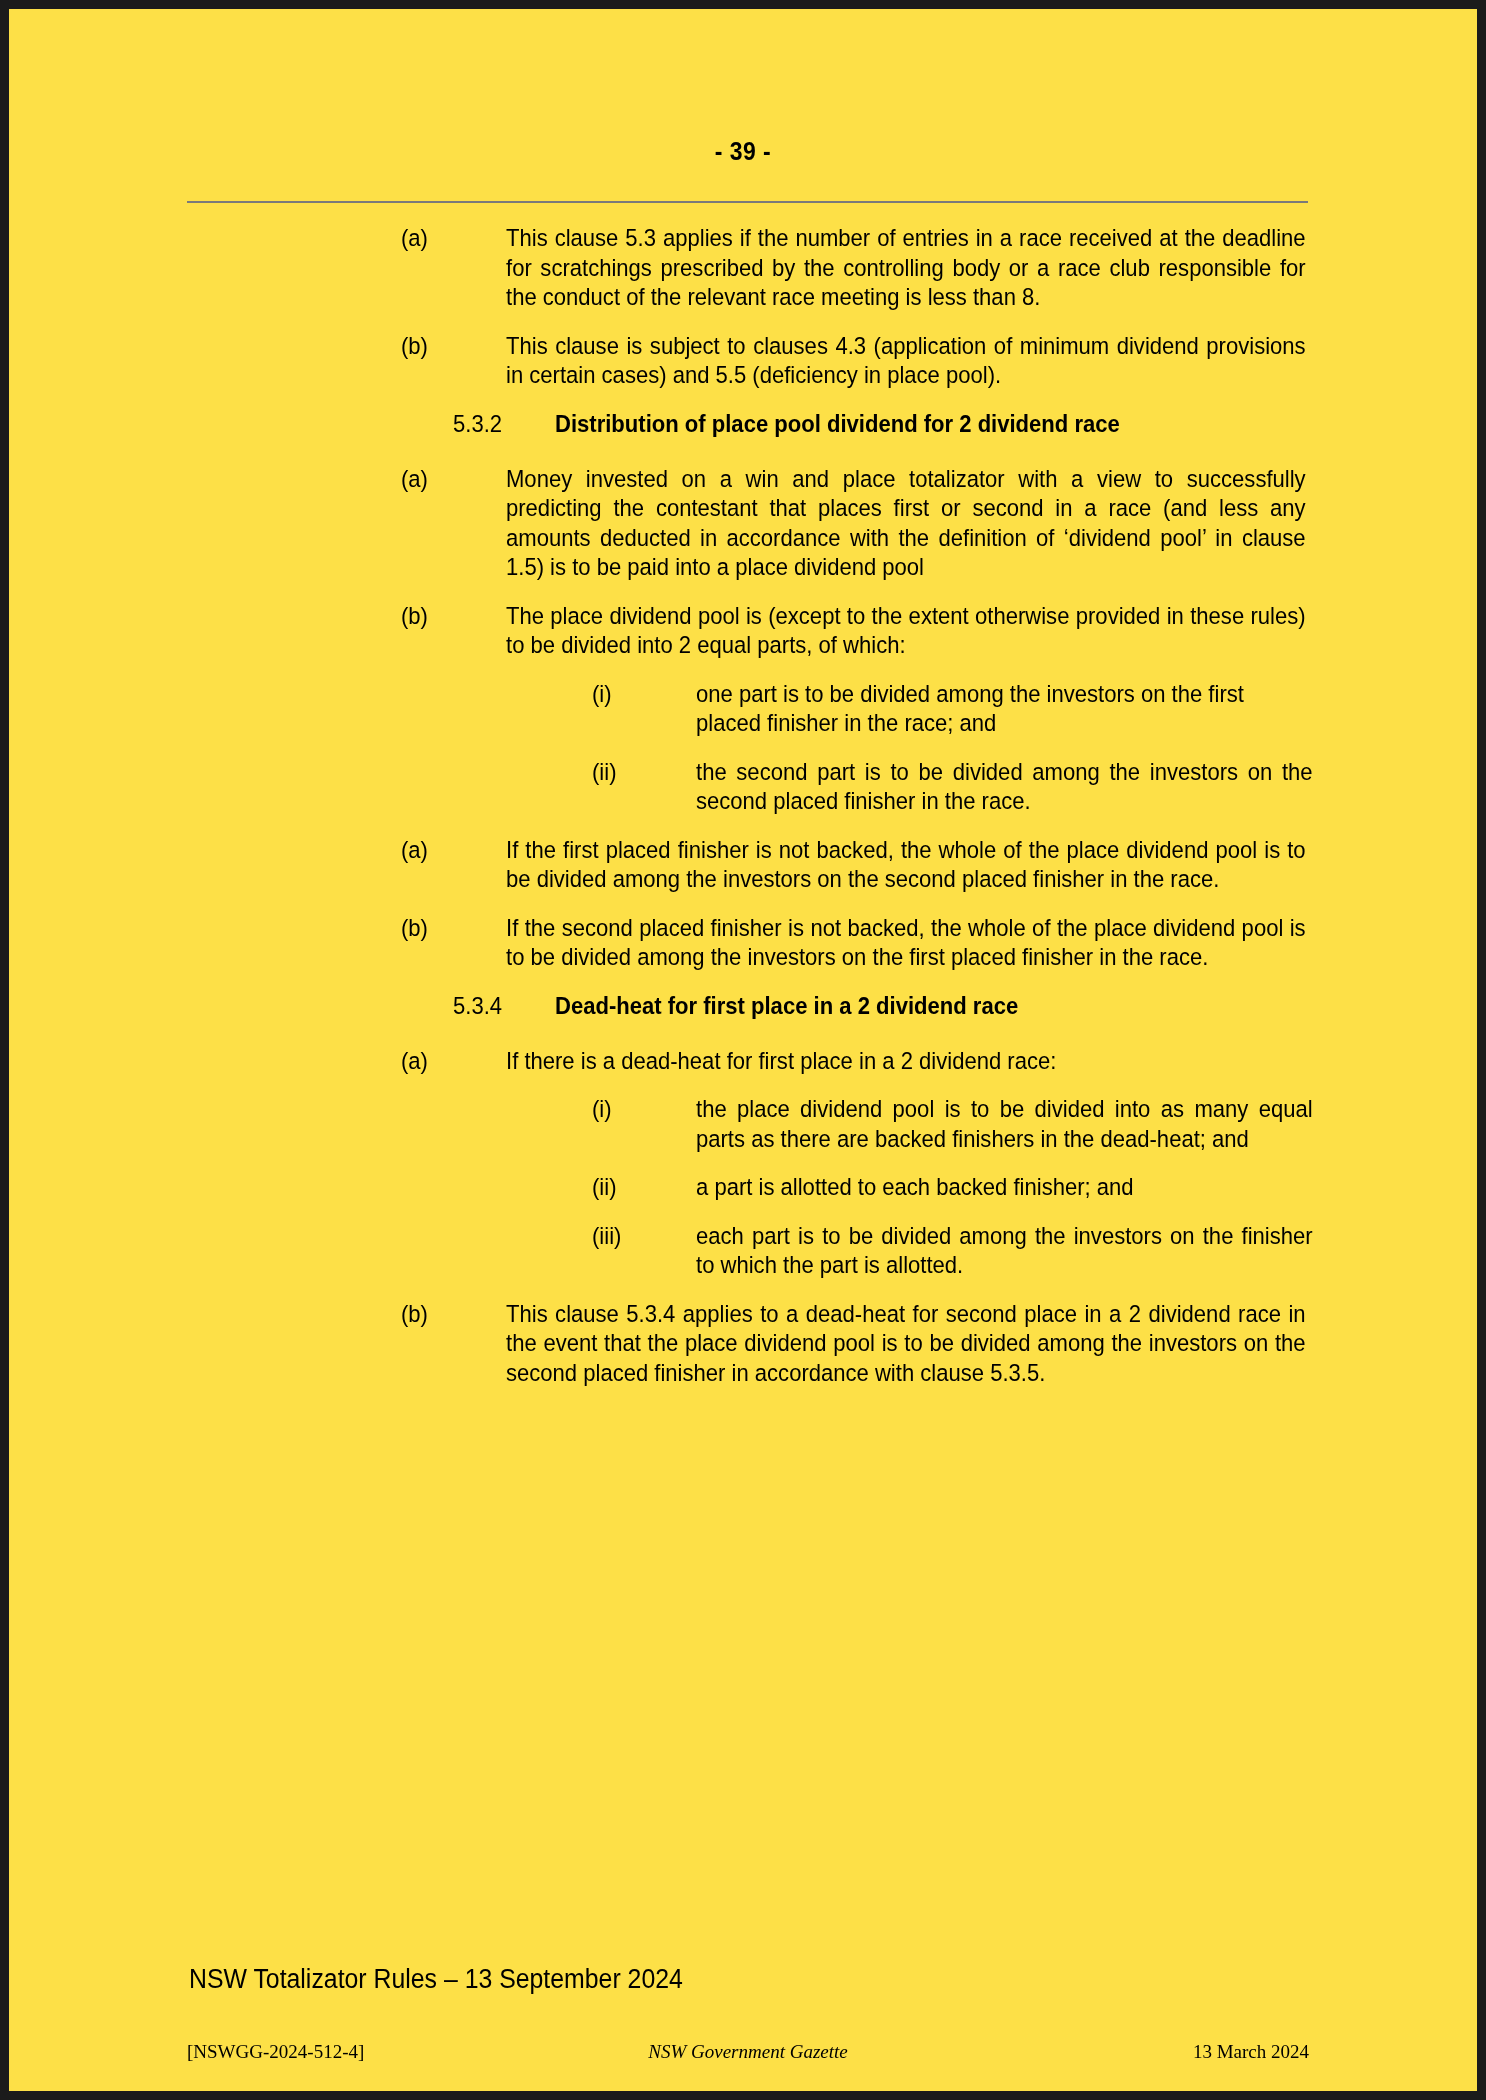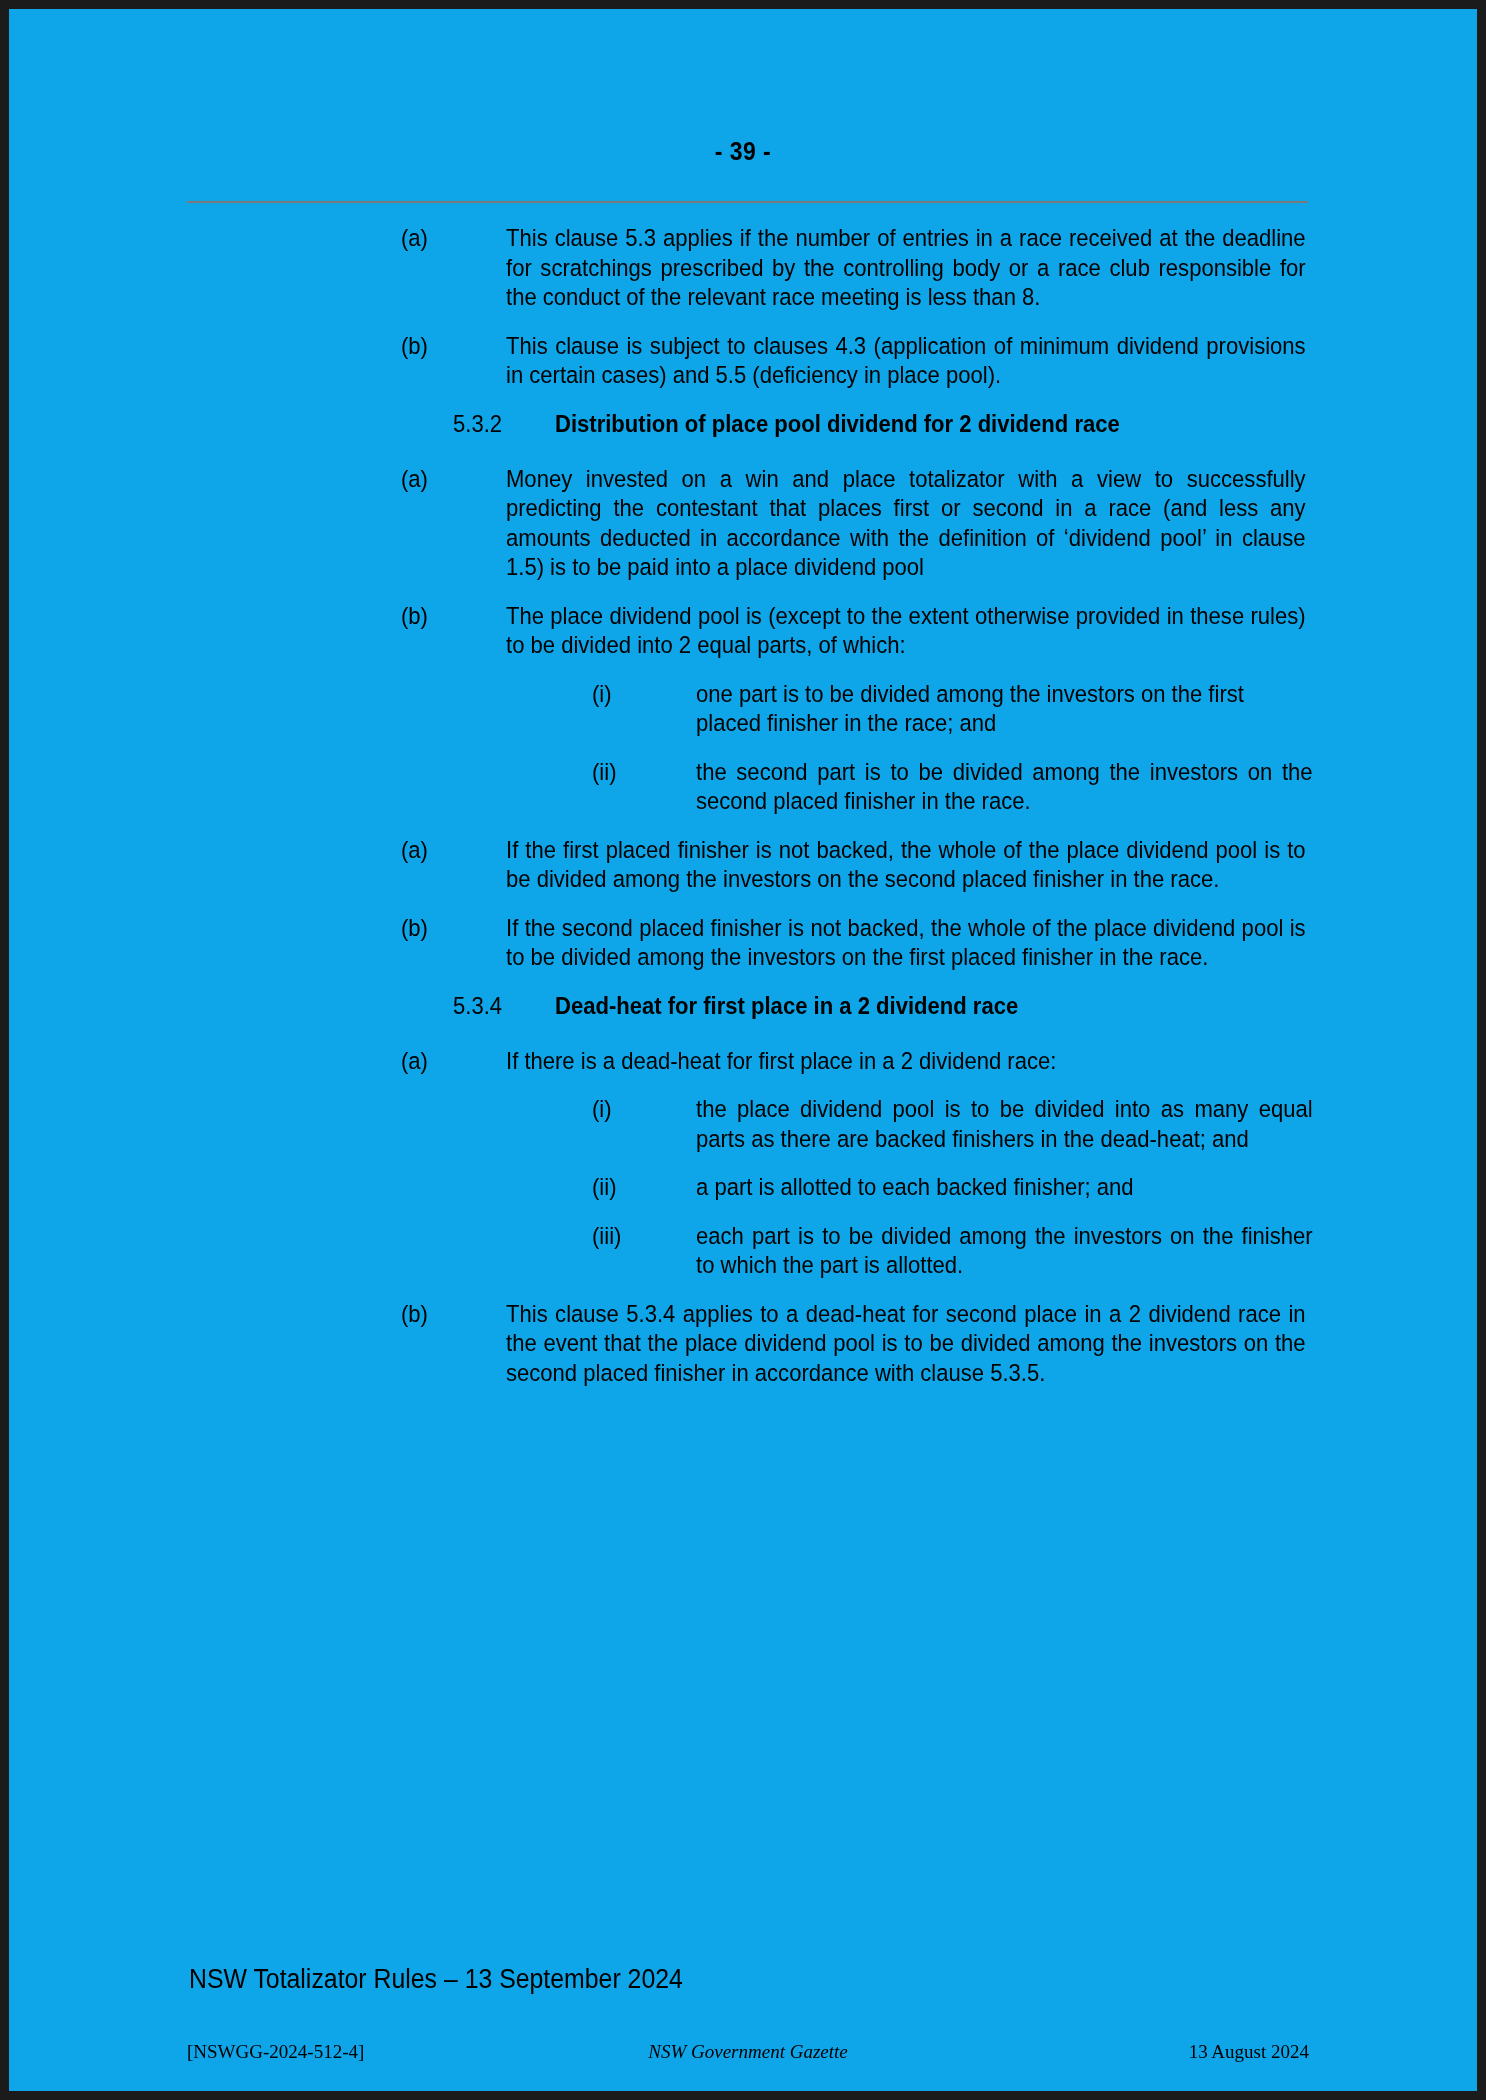--- a/index.html
+++ b/index.html
@@ -19,21 +19,21 @@
     background: #ffffff;
     box-sizing: border-box;
     border: 9px solid #1b1b1b;
     overflow: hidden;
   }
   .sheet {
     position: absolute;
     left: 0; top: 0;
     width: 1468px;
     height: 2082px;
-    background: #0ea5e9;
+    background: #fde047;
   }
 
   
   .page-number {
     position: absolute;
     left: 0;
     top: 128px;
     width: 1468px;
     text-align: center;
     font-family: "Liberation Sans", sans-serif;
@@ -251,17 +251,17 @@
           <span class="marker">(b)</span>
           <div class="text">This clause 5.3.4 applies to a dead-heat for second place in a 2 dividend race in the event that the place dividend pool is to be divided among the investors on the second placed finisher in accordance with clause 5.3.5.</div>
         </div>
       </div>
 
     <div class="footer-title">NSW Totalizator Rules – 13 September 2024</div>
 
     <div class="gazette-line">
       <span class="g-left">[NSWGG-2024-512-4]</span>
       <span class="g-center">NSW Government Gazette</span>
-      <span class="g-right">13 August 2024</span>
+      <span class="g-right">13 March 2024</span>
     </div>
 
   </div>
 </div>
 
 </body></html>

